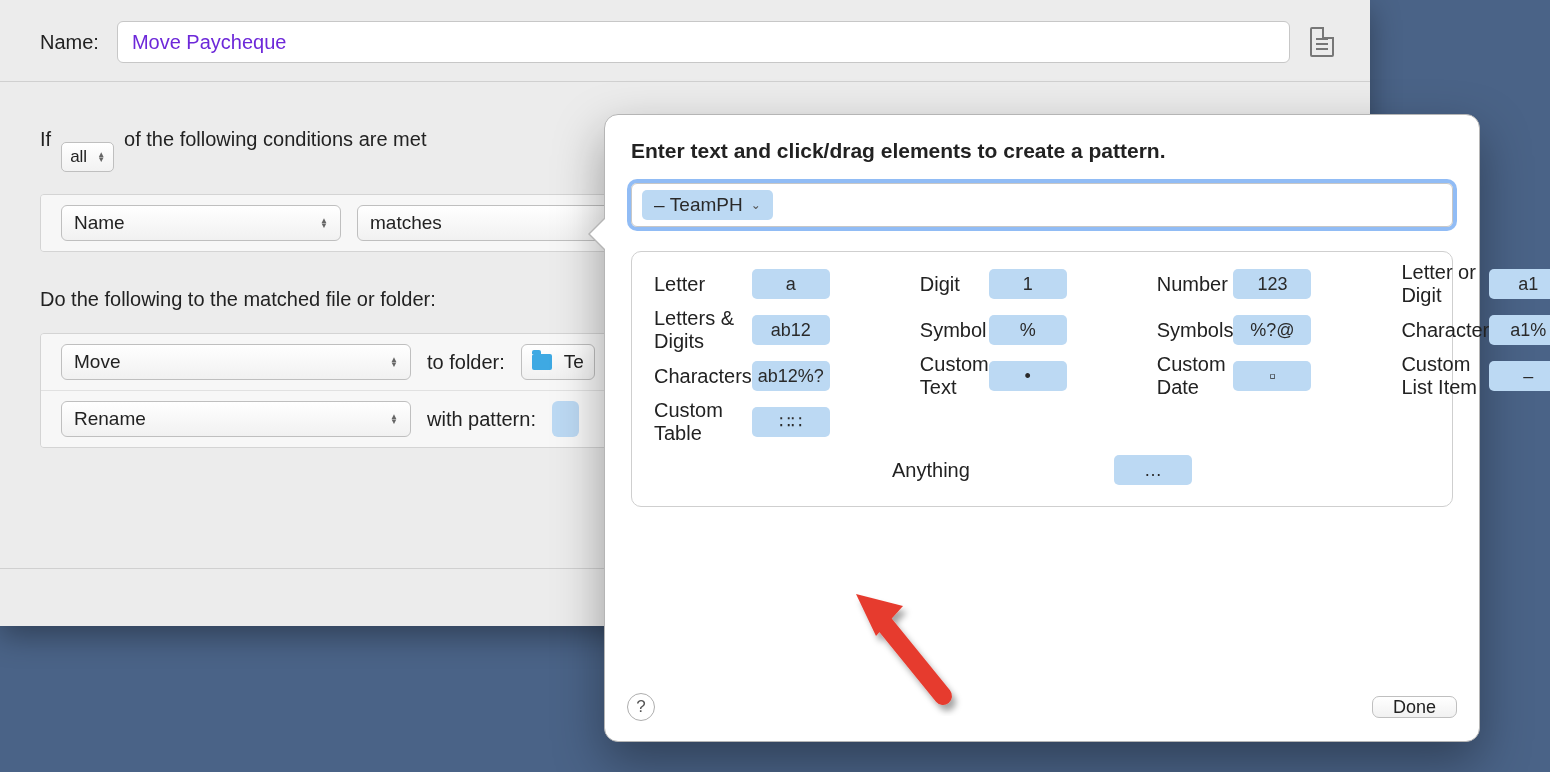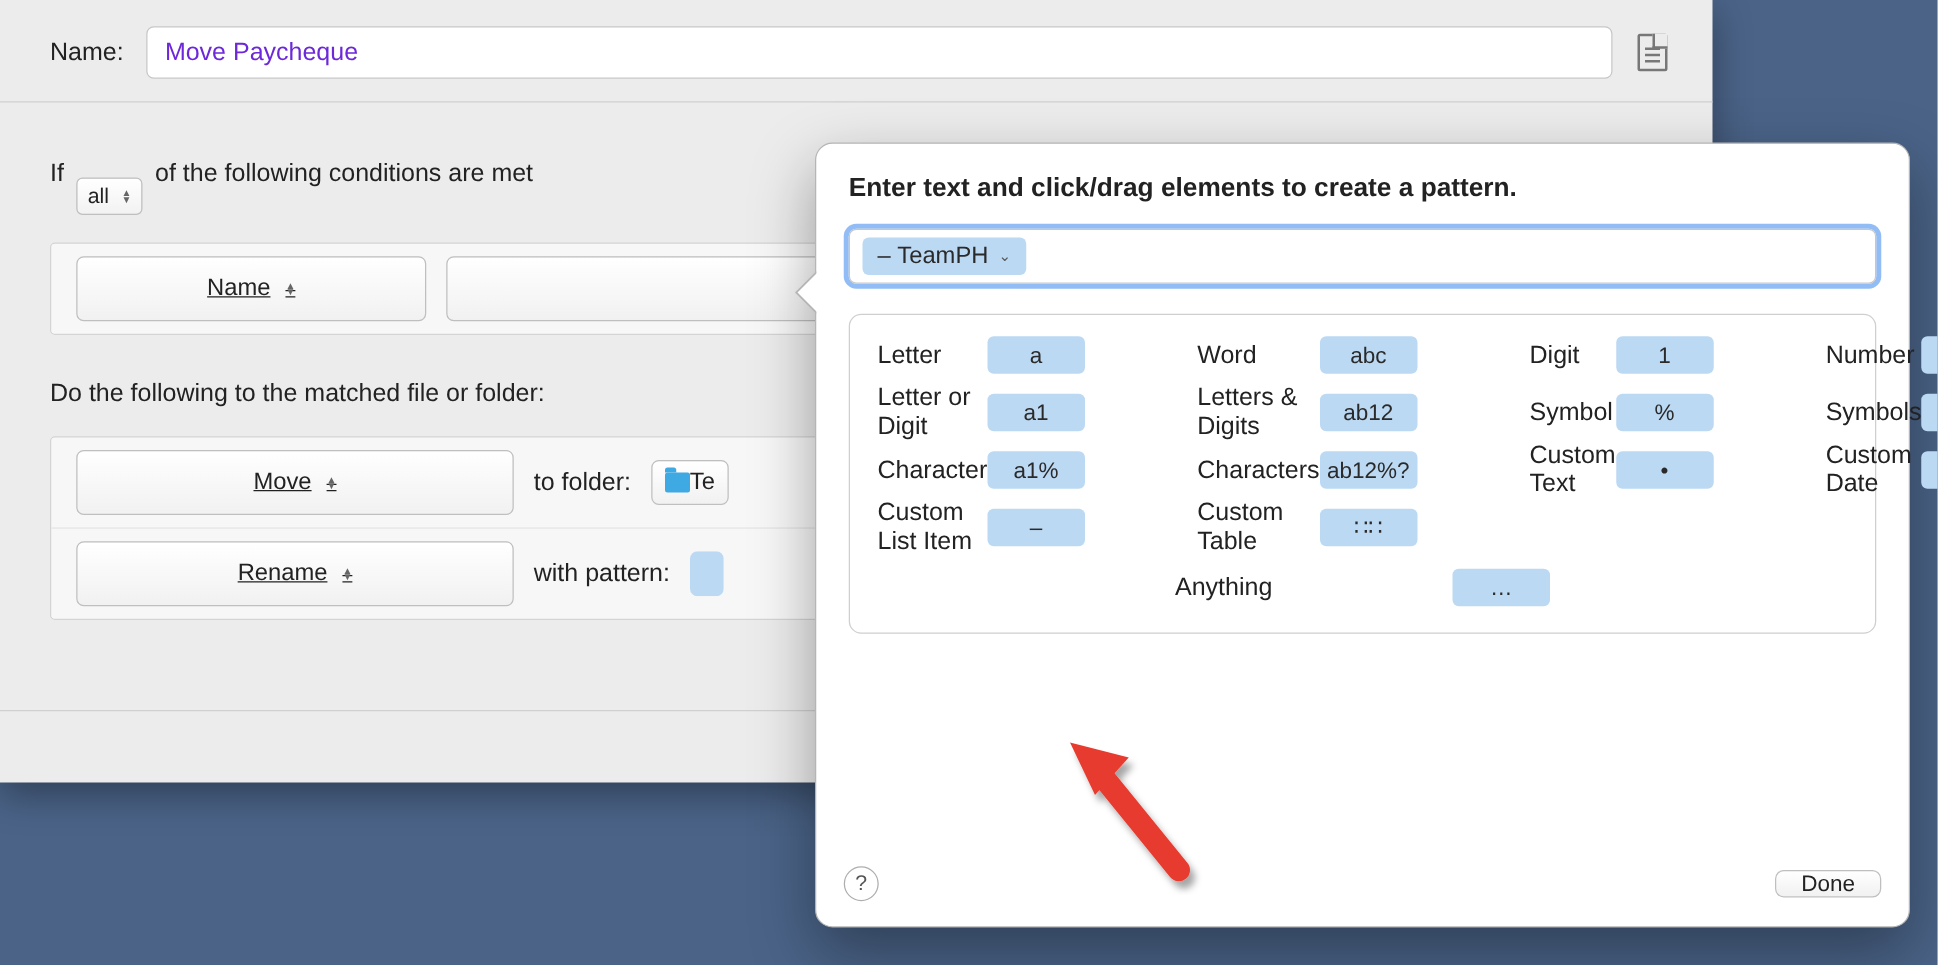--- a/index.html
+++ b/index.html
@@ -42,44 +42,44 @@
   }
   .mini-select .arrows { margin-left:10px; display:flex; flex-direction:column; line-height:5px; font-size:8px; color:#666; }
 
   .rule-table { margin-top:22px; border:1px solid #d4d4d4; border-radius:4px; overflow:hidden; }
   .rule-row {
     display:flex; align-items:center; padding:10px 20px; background:#f7f7f7; border-bottom:1px solid #e1e1e1;
     gap:16px;
   }
   .rule-row:last-child { border-bottom:none; }
   .select {
-    display:flex; align-items:center; justify-content:center; height:52px;
+    display:flex; align-items:center; justify-content:space-between; height:36px;
     border:1px solid #bfbfbf; border-radius:6px; background:linear-gradient(#ffffff,#f1f1f1);
-    font-size:19px; padding:0 12px; color:#222;text-decoration:underline;
+    font-size:19px; padding:0 12px; color:#222;
   }
   .select .arrows { display:flex; flex-direction:column; line-height:5px; font-size:8px; color:#666; margin-left:12px; }
   .w280 { width:280px; }
   .w350 { width:350px; }
   .label-seg { font-size:20px; color:#222; }
   .folder-chip {
     display:flex; align-items:center; height:36px; border:1px solid #bfbfbf; border-radius:6px;
-    background:linear-gradient(#ffffff,#f1f1f1); padding:0 10px; font-size:19px; gap:0;
+    background:linear-gradient(#ffffff,#f1f1f1); padding:0 10px; font-size:19px; gap:12px;
   }
   .folder-icon { width:20px; height:16px; background:#3ea9e3; border-radius:2px; position:relative; }
   .folder-icon::before { content:""; position:absolute; top:-4px; left:0; width:9px; height:4px; background:#3ea9e3; border-radius:2px 2px 0 0; }
   .token-chip {
     height:36px; border:1px solid transparent; border-radius:6px; background:#bcd9f3;
     display:flex; align-items:center; padding:0 10px; font-size:19px;
   }
 
   .subheading { font-size:20px; margin-top:36px; margin-bottom:18px; }
 
   
   .popover {
-    position:absolute; left:652px; top:114px; width:876px; height:628px;
+    position:absolute; left:604px; top:114px; width:876px; height:628px;
     background:#fff; border:1px solid #b5b5b5; border-radius:14px;
     box-shadow:0 20px 50px rgba(0,0,0,0.35);
     padding:22px 26px 22px 26px;
   }
   .popover::before {
     content:""; position:absolute; left:-17px; top:102px; width:0; height:0;
     border-top:17px solid transparent; border-bottom:17px solid transparent;
     border-right:17px solid #b5b5b5;
   }
   .popover::after {
@@ -223,24 +223,20 @@
       <span class="caret">⌄</span>
     </span>
   </div>
 
   <div class="palette">
     <div class="palette-grid">
 
       <div class="palette-item">
         <span class="plabel">Letter</span>
         <span class="pbadge">a</span>
-      </div>
-      <div class="palette-item">
-        <span class="plabel">Word</span>
-        <span class="pbadge">abc</span>
       </div>
 
       <div class="palette-item">
         <span class="plabel">Digit</span>
         <span class="pbadge">1</span>
       </div>
       <div class="palette-item">
         <span class="plabel">Number</span>
         <span class="pbadge">123</span>
       </div>

